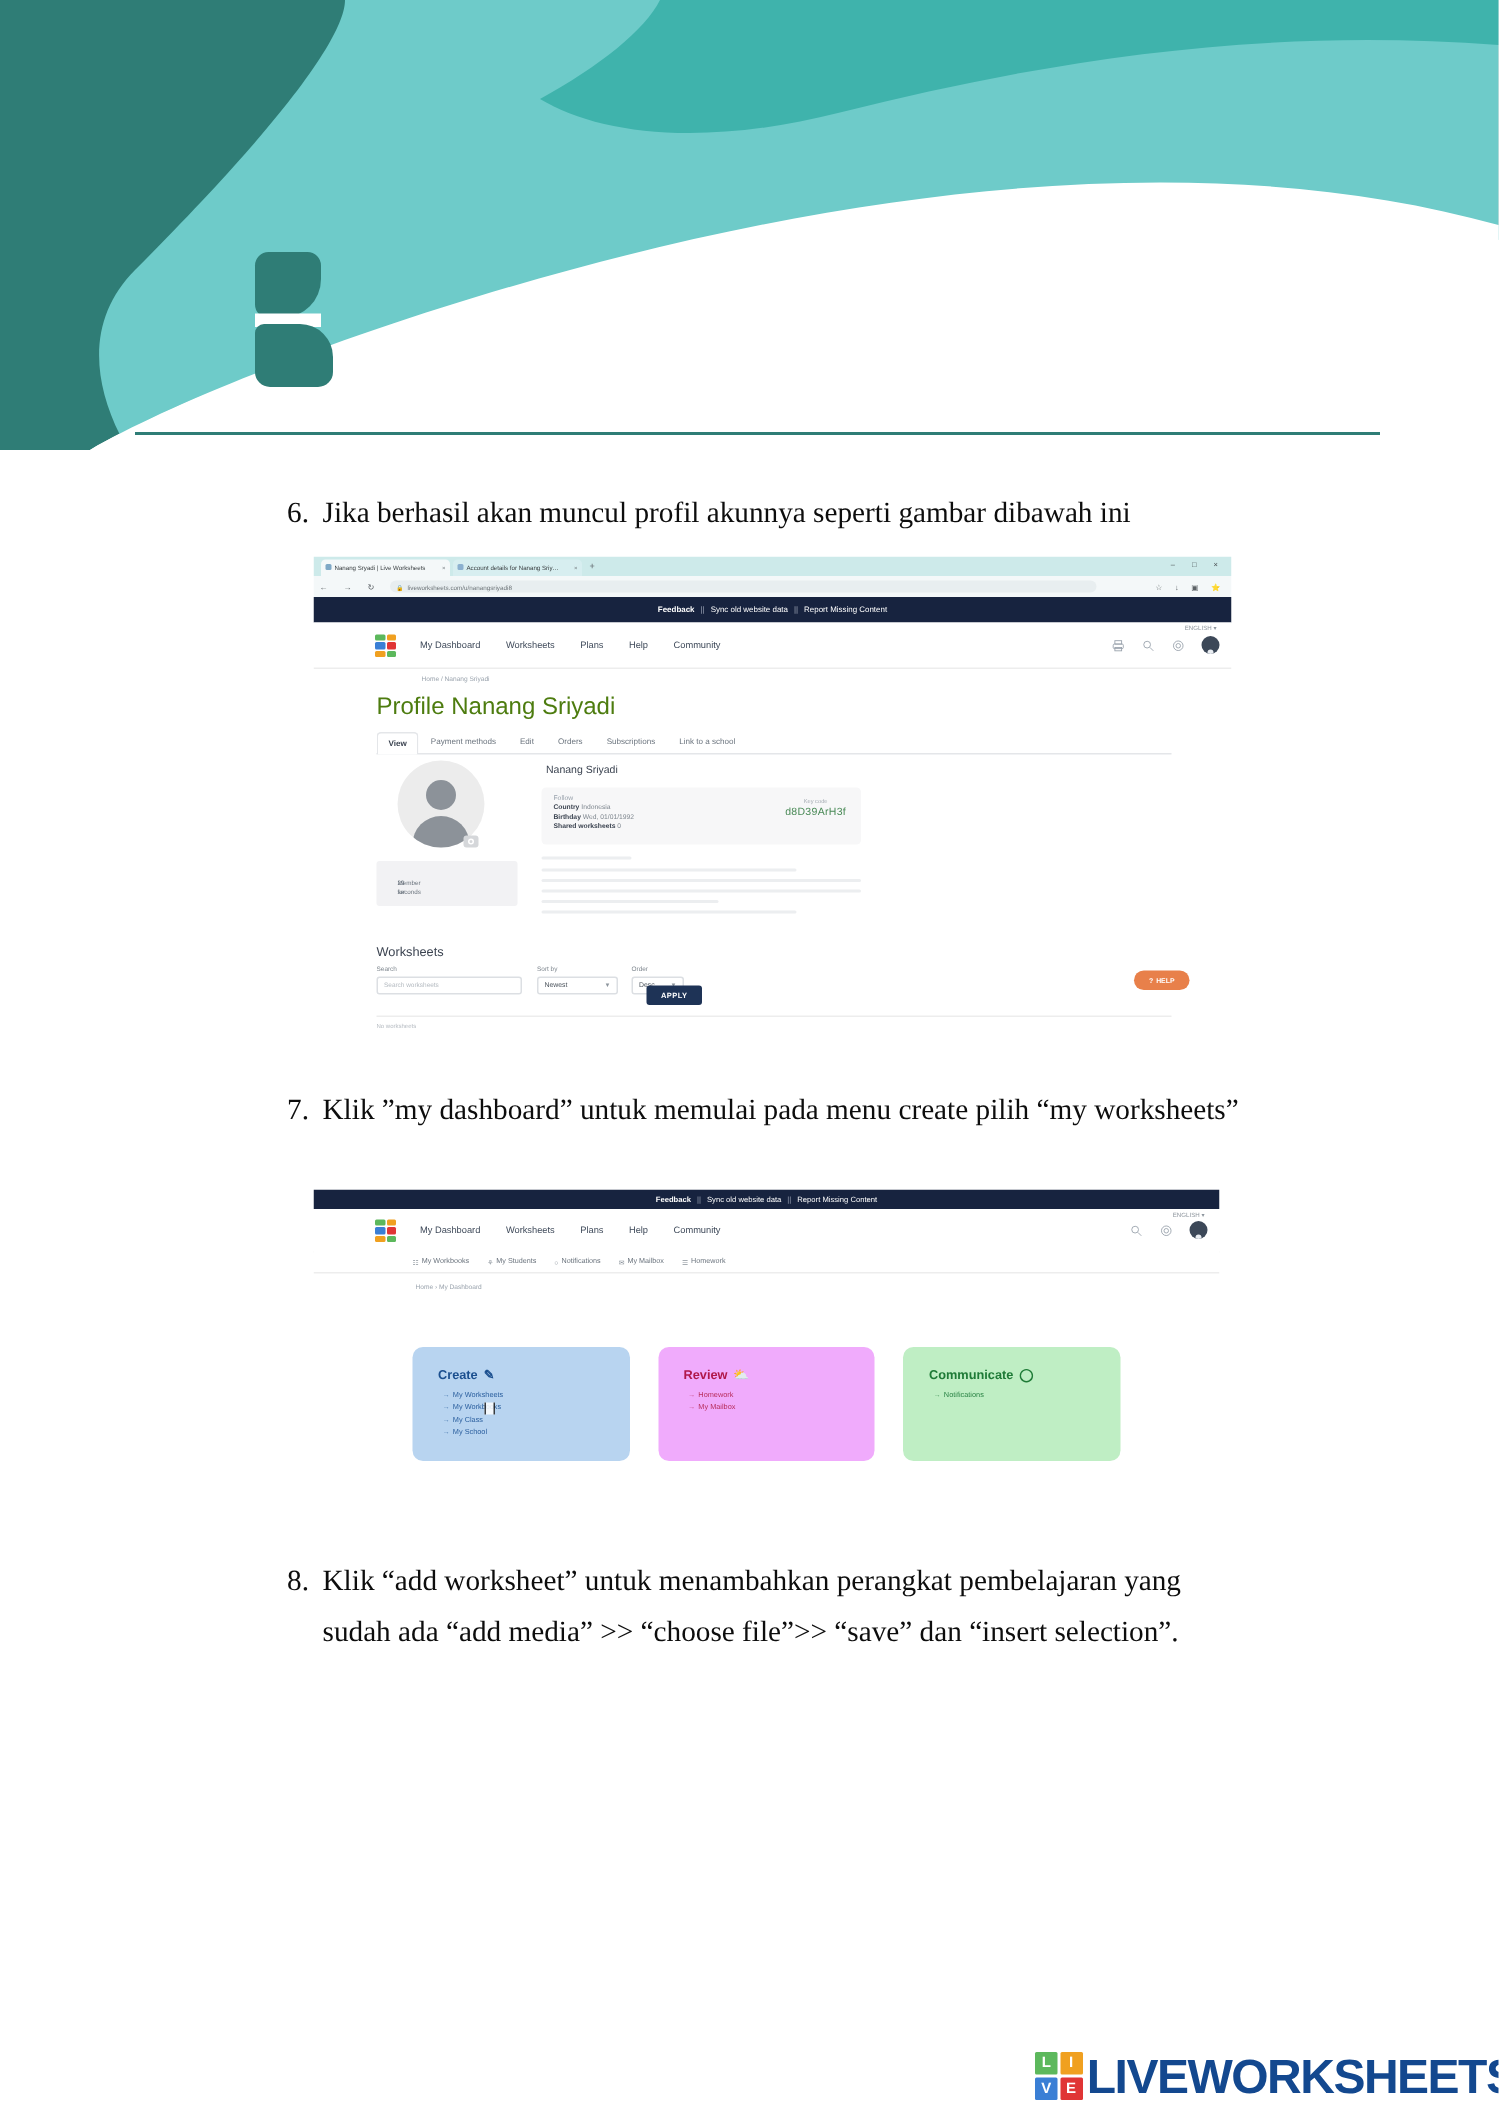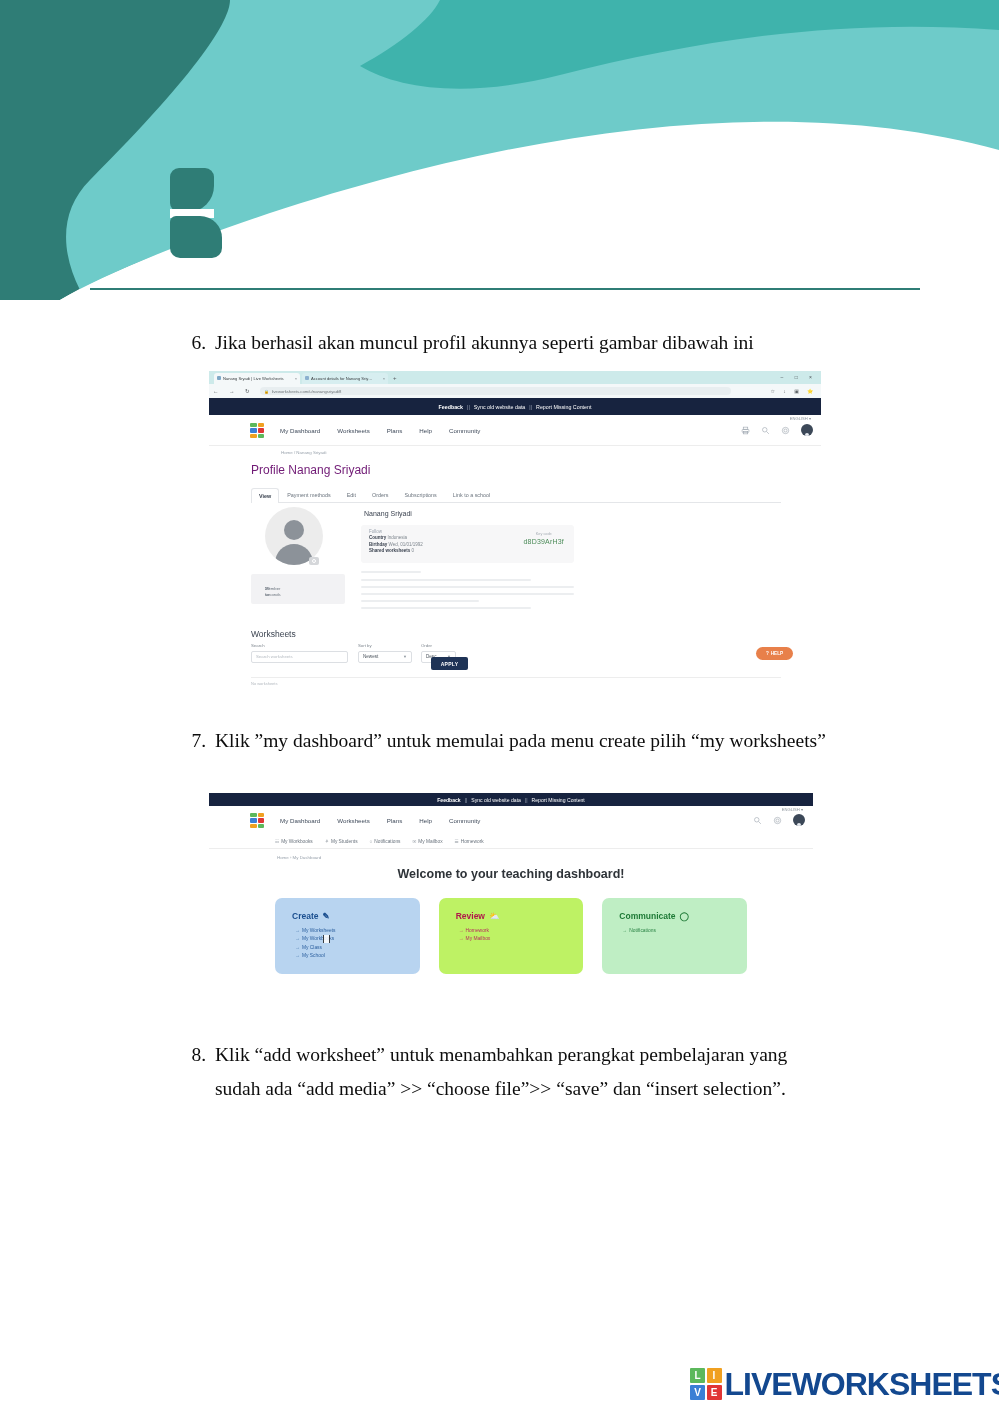--- a/index.html
+++ b/index.html
@@ -159,21 +159,21 @@
 
   
   .crumb{
     position:absolute;left:72px;
     font-family:"Liberation Sans", sans-serif;font-size:4.4px;color:#9aa3ad;
   }
   #shot1 .crumb{top:79px;}
 
   .page-title{
     position:absolute;left:42px;top:92px;
-    font-family:"Liberation Sans", sans-serif;font-size:12px;color:#701a75;
+    font-family:"Liberation Sans", sans-serif;font-size:16px;color:#4d7c0f;
   }
 
   .tabrow{
     position:absolute;left:42px;top:116px;
     display:flex;align-items:flex-end;
     border-bottom:1px solid #e4e6e9;width:530px;box-sizing:border-box;
   }
   .tabrow .tb{
     font-family:"Liberation Sans", sans-serif;font-size:5.4px;color:#6b747e;
     padding:4px 7px 3.5px 7px;border:1px solid transparent;border-bottom:none;
@@ -303,21 +303,21 @@
   }
   .cards{
     position:absolute;left:66px;top:105px;width:472px;
     display:flex;gap:19px;
   }
   .card{
     width:145px;height:76px;border-radius:7px;position:relative;
     font-family:"Liberation Sans", sans-serif;
   }
   .card.blue{background:#b8d4f0;}
-  .card.pink{background:#bef264;}
+  .card.pink{background:#f0abfc;}
   .card.green{background:#bfeec4;}
   .card .ctitle{
     position:absolute;left:17px;top:13px;
     font-size:8.5px;font-weight:bold;display:flex;align-items:center;gap:4px;
   }
   .card.blue .ctitle{color:#1b4f8f;}
   .card.pink .ctitle{color:#b0174a;}
   .card.green .ctitle{color:#1e7a36;}
   .card .clist{
     position:absolute;left:20px;top:29px;
@@ -600,21 +600,20 @@
       <span>My Mailbox</span>
     </span>
     <span class="si">
       <span class="gl">☰</span>
       <span>Homework</span>
     </span>
   </div>
 
   <div class="crumb">Home  ›  My Dashboard</div>
 
-  <div class="welcome">Welcome to your teaching dashboard!</div>
 
   <div class="cards">
 
     <div class="card blue">
       <div class="ctitle">
         <span>Create</span>
         <span>✎</span>
       </div>
       <div class="clist">
         <div><span class="ar">→</span><span>My Worksheets</span></div>

